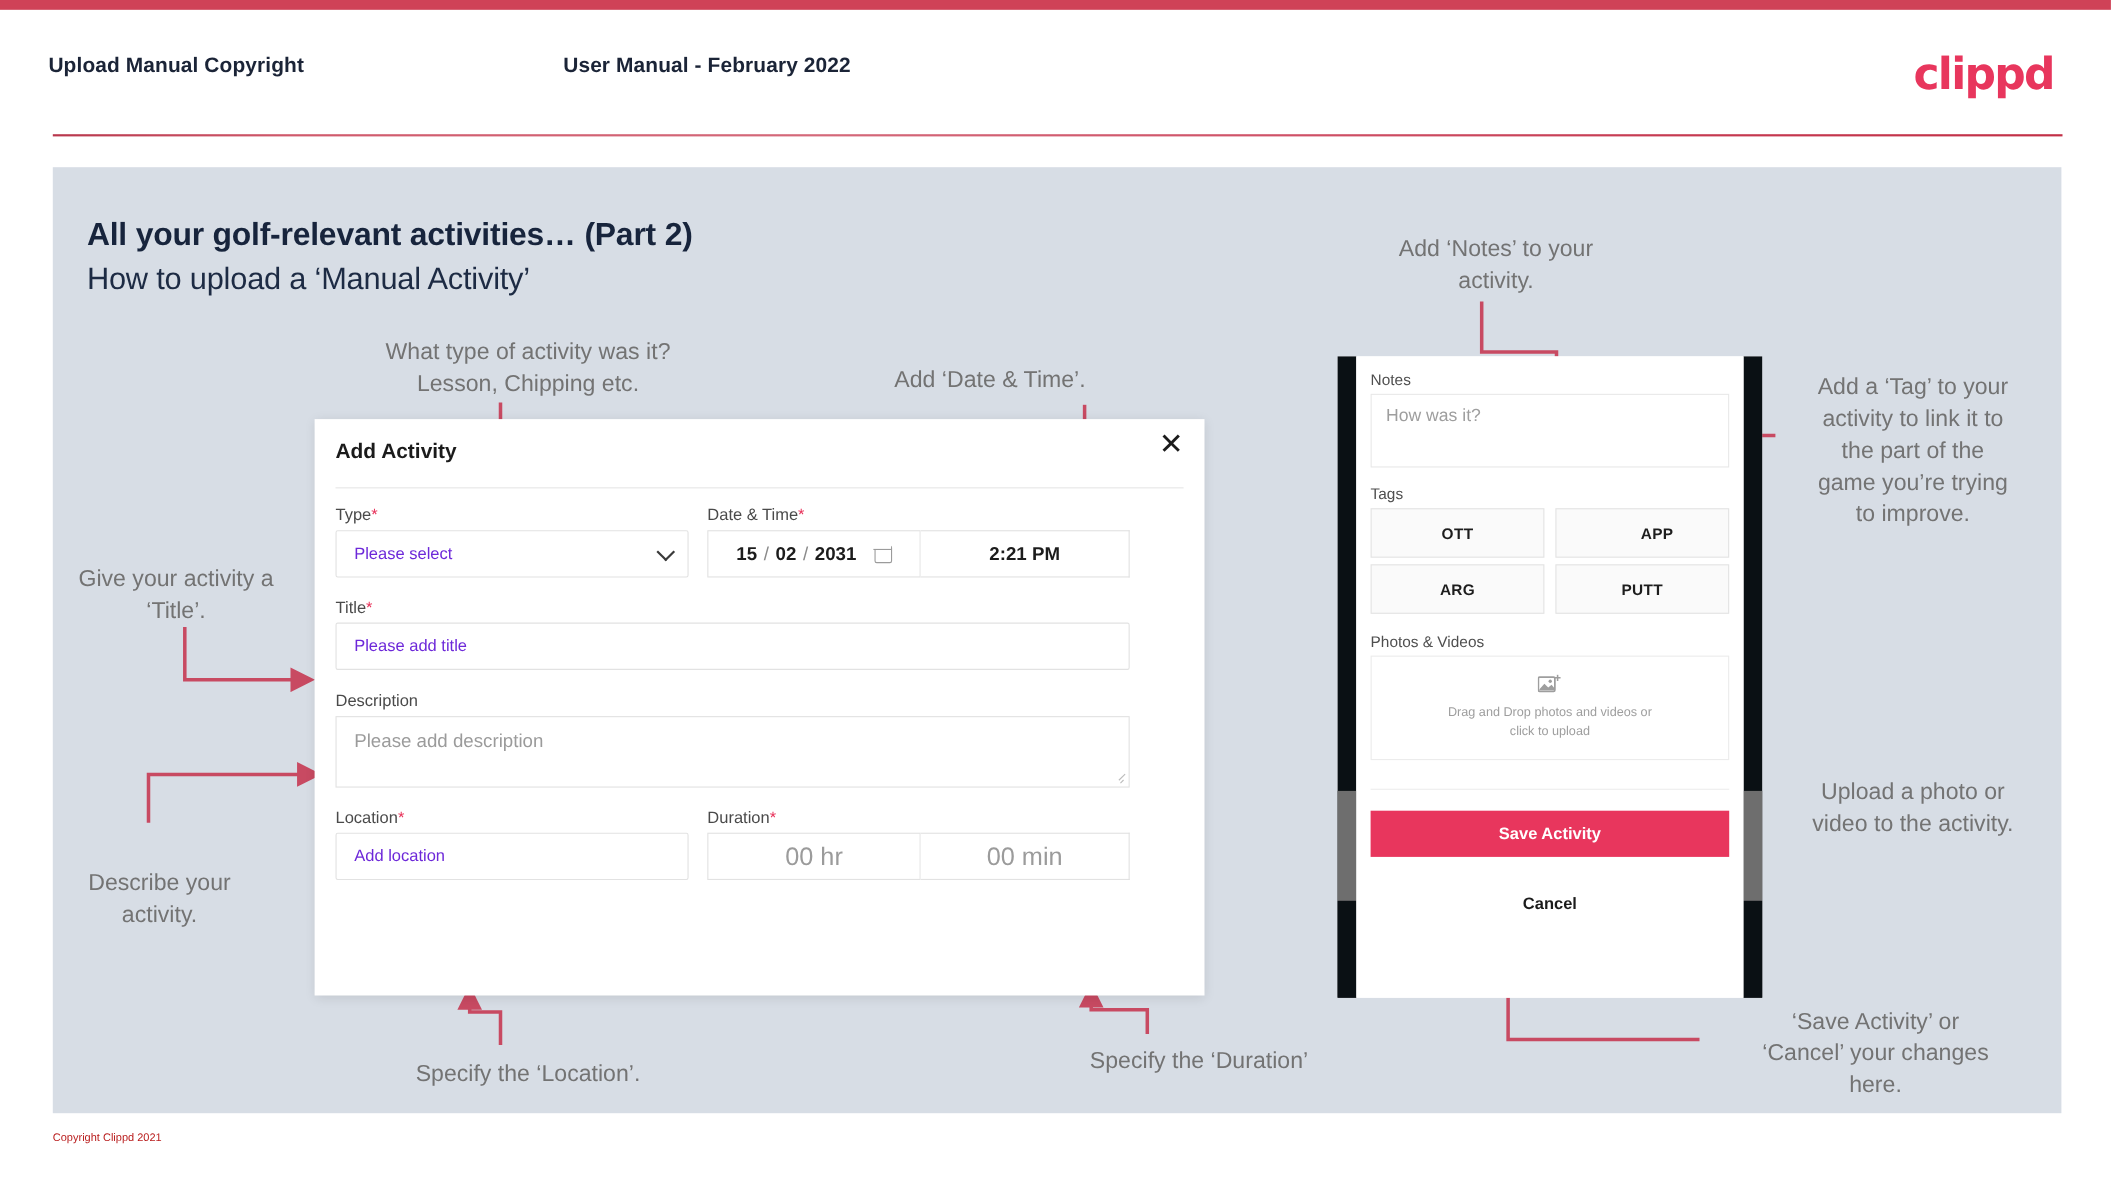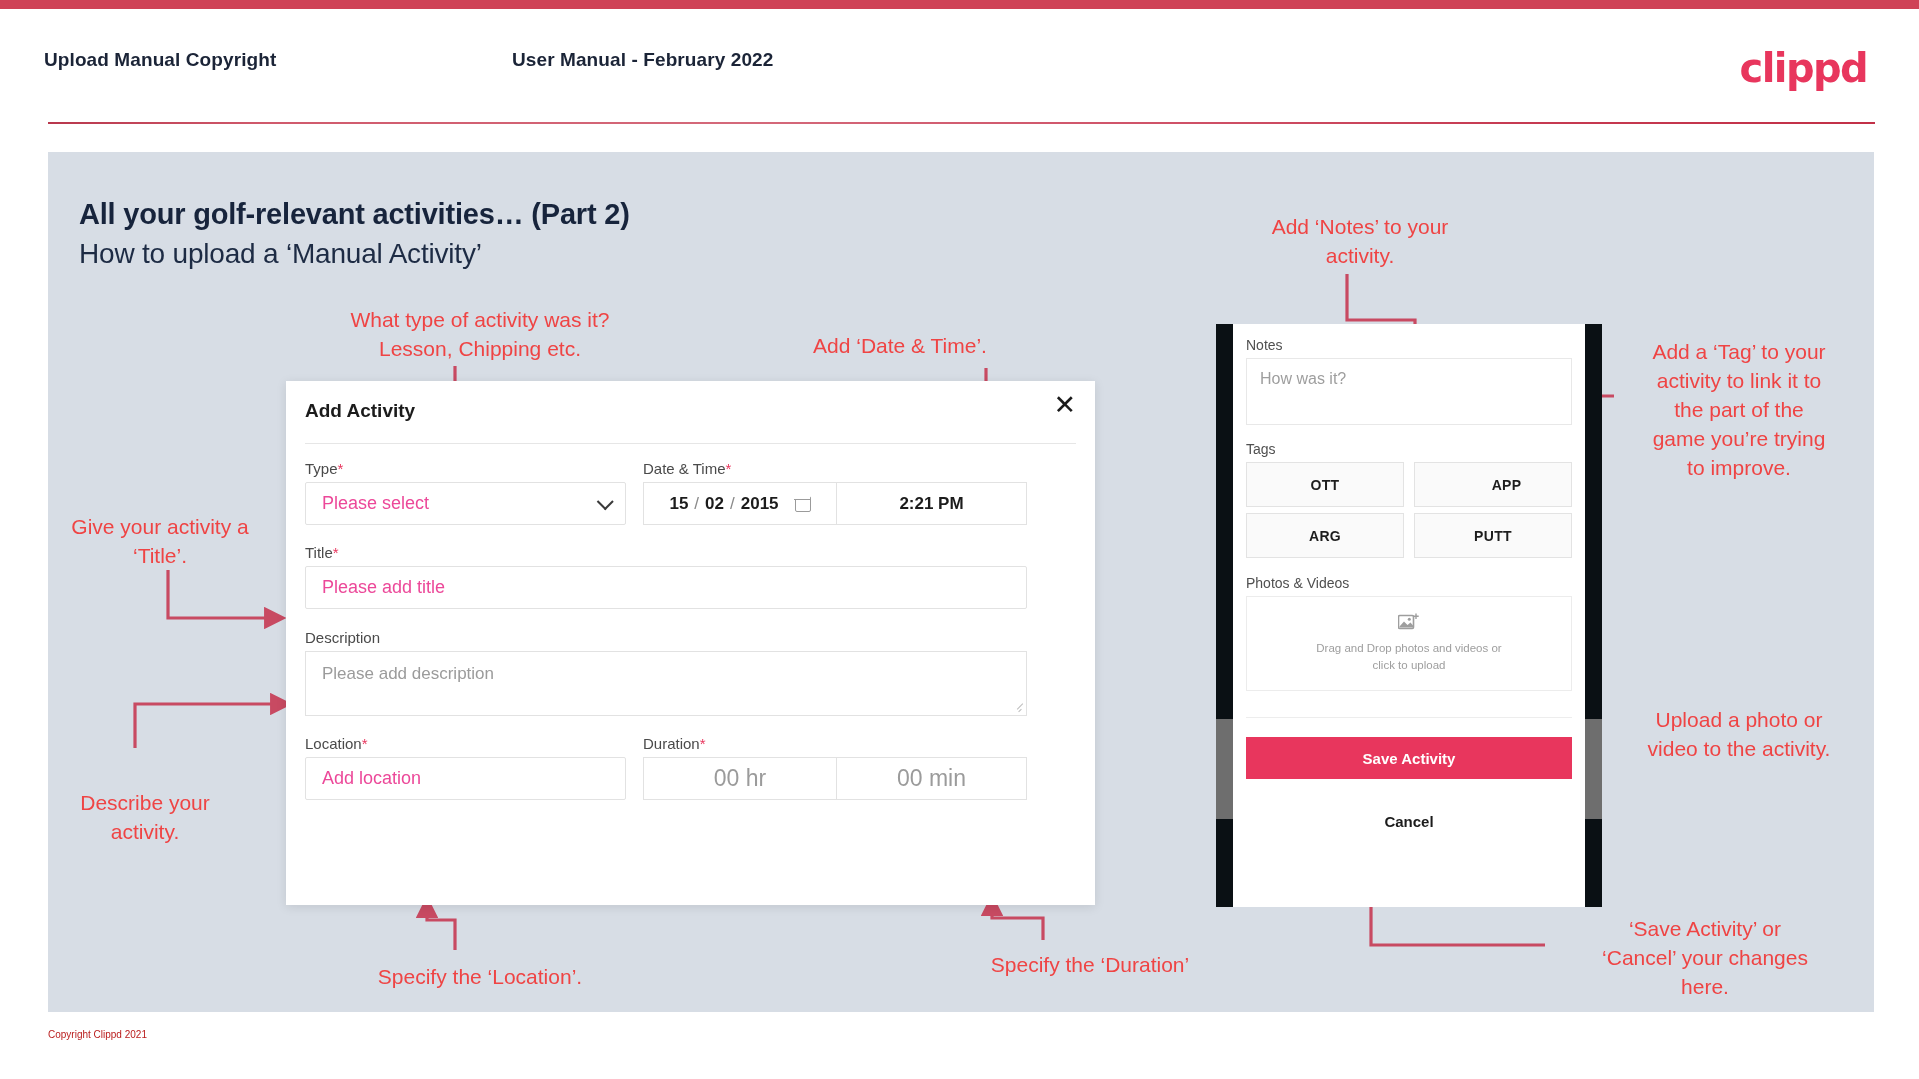--- a/index.html
+++ b/index.html
@@ -47,21 +47,21 @@
     position: absolute; left: 79px; top: 198px;
     font-size: 29px; font-weight: 700; color: #17243c; letter-spacing: -.2px;
   }
   .slide-sub {
     position: absolute; left: 79px; top: 238px;
     font-size: 28px; font-weight: 400; color: #1d2b44; letter-spacing: -.2px;
   }
 
   
   .anno {
-    position: absolute; color: #ef4444; font-size: 21px; line-height: 29px;
+    position: absolute; color: #737373; font-size: 21px; line-height: 29px;
     text-align: center; font-weight: 400;
   }
 
   
   .arrows { position: absolute; left:0; top:0; width:1919px; height:1079px; pointer-events:none; }
 
   
   .dialog {
     position: absolute; left: 286px; top: 381px; width: 809px; height: 524px;
     background: #ffffff; box-shadow: 0 2px 10px rgba(0,0,0,.10);
@@ -81,21 +81,21 @@
 
   .fld-label {
     position: absolute; font-size: 15px; color: #4a4a4a; font-weight: 400;
   }
   .req { color: #e8365d; font-size: 15px; }
 
   .input-box {
     position: absolute; border: 1px solid #e2e2e2; background: #fff;
     display: flex; align-items: center; border-radius: 2px;
   }
-  .ph { color: #ec4899; font-size: 18px; padding-left: 16px; }
+  .ph { color: #6d28d9; font-size: 15px; padding-left: 16px; }
 
   .chev {
     position: absolute; right: 18px; top: 50%; transform: translateY(-50%);
     width: 12px; height: 12px; border-right: 2px solid #3a3a3a; border-bottom: 2px solid #3a3a3a;
     transform-origin: center; margin-top: -4px;
     rotate: 45deg;
   }
 
   .date-box {
     position: absolute; border: 1px solid #e2e2e2; background:#fff;
@@ -299,21 +299,21 @@
     </div>
 
     <div class="fld-label" style="left:357px; top:79px;">
       <span>Date &amp; Time</span><span class="req">*</span>
     </div>
     <div class="date-box" style="left:357px; top:101px; width:194px; height:43px;">
       <span>15</span>
       <span class="date-sep">/</span>
       <span>02</span>
       <span class="date-sep">/</span>
-      <span>2015</span>
+      <span>2031</span>
       <span class="cal-ico"></span>
     </div>
     <div class="time-box" style="left:551px; top:101px; width:190px; height:43px;">2:21 PM</div>
 
     <div class="fld-label" style="left:19px; top:163px;">
       <span>Title</span><span class="req">*</span>
     </div>
     <div class="input-box" style="left:19px; top:185px; width:722px; height:43px;">
       <span class="ph">Please add title</span>
     </div>

